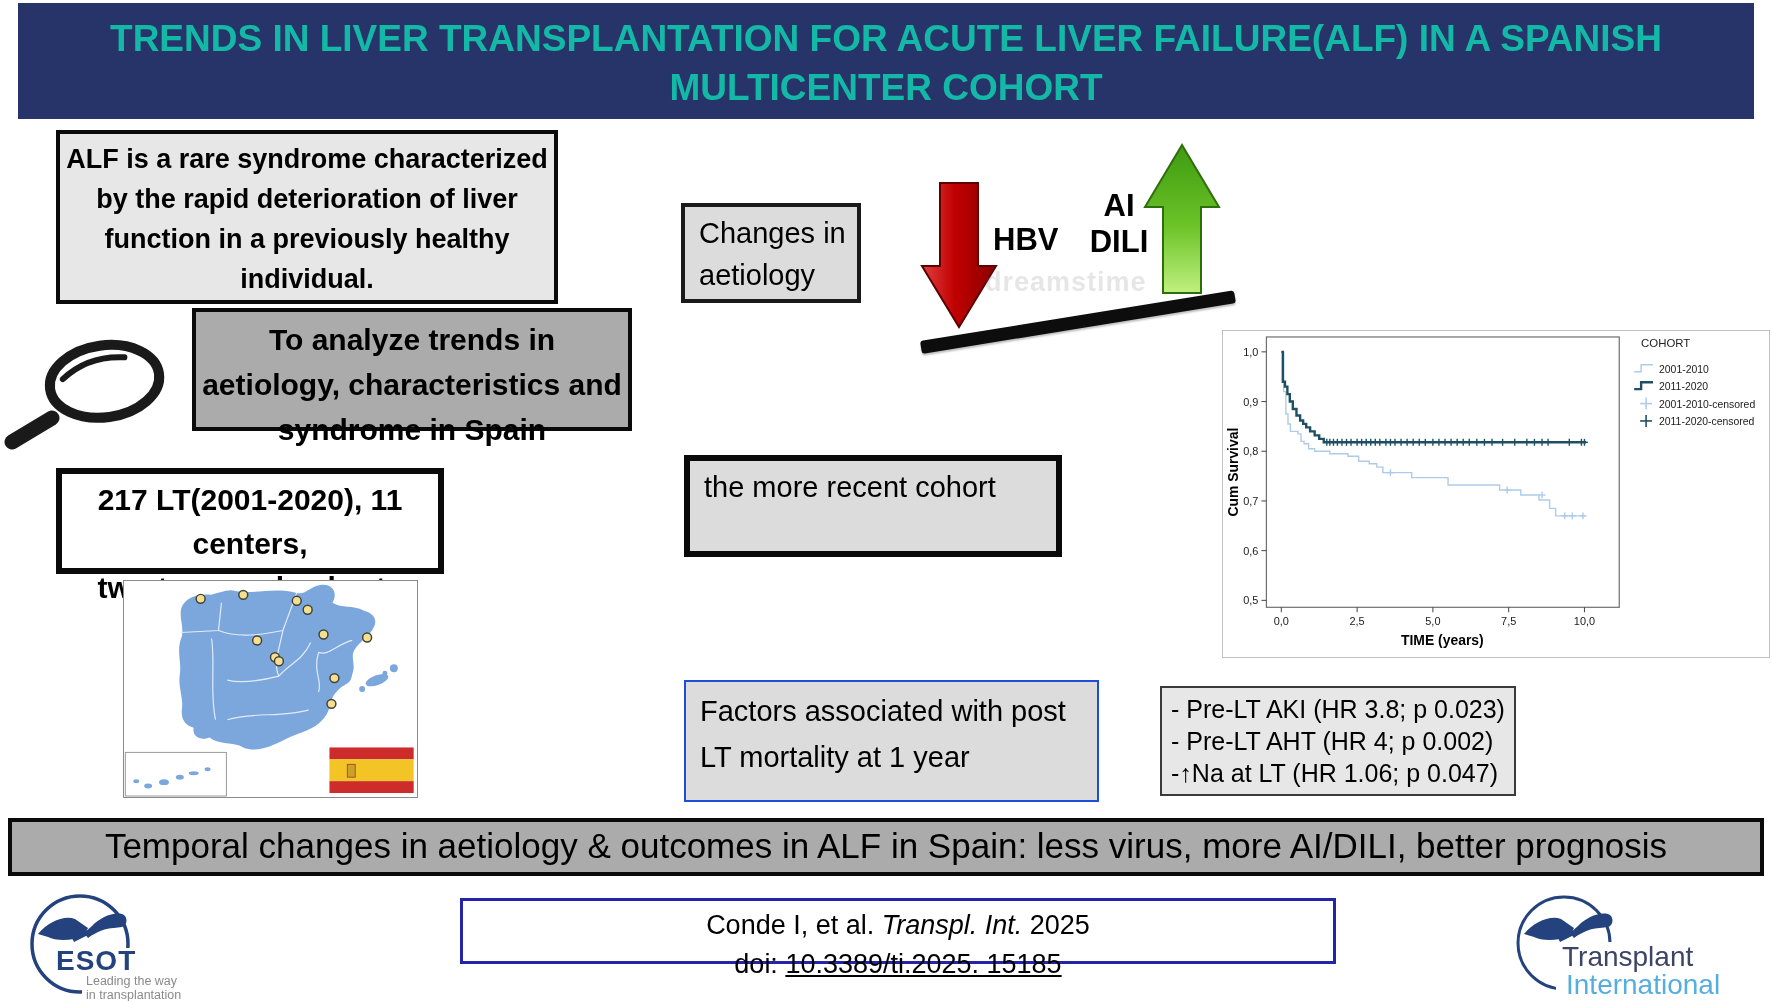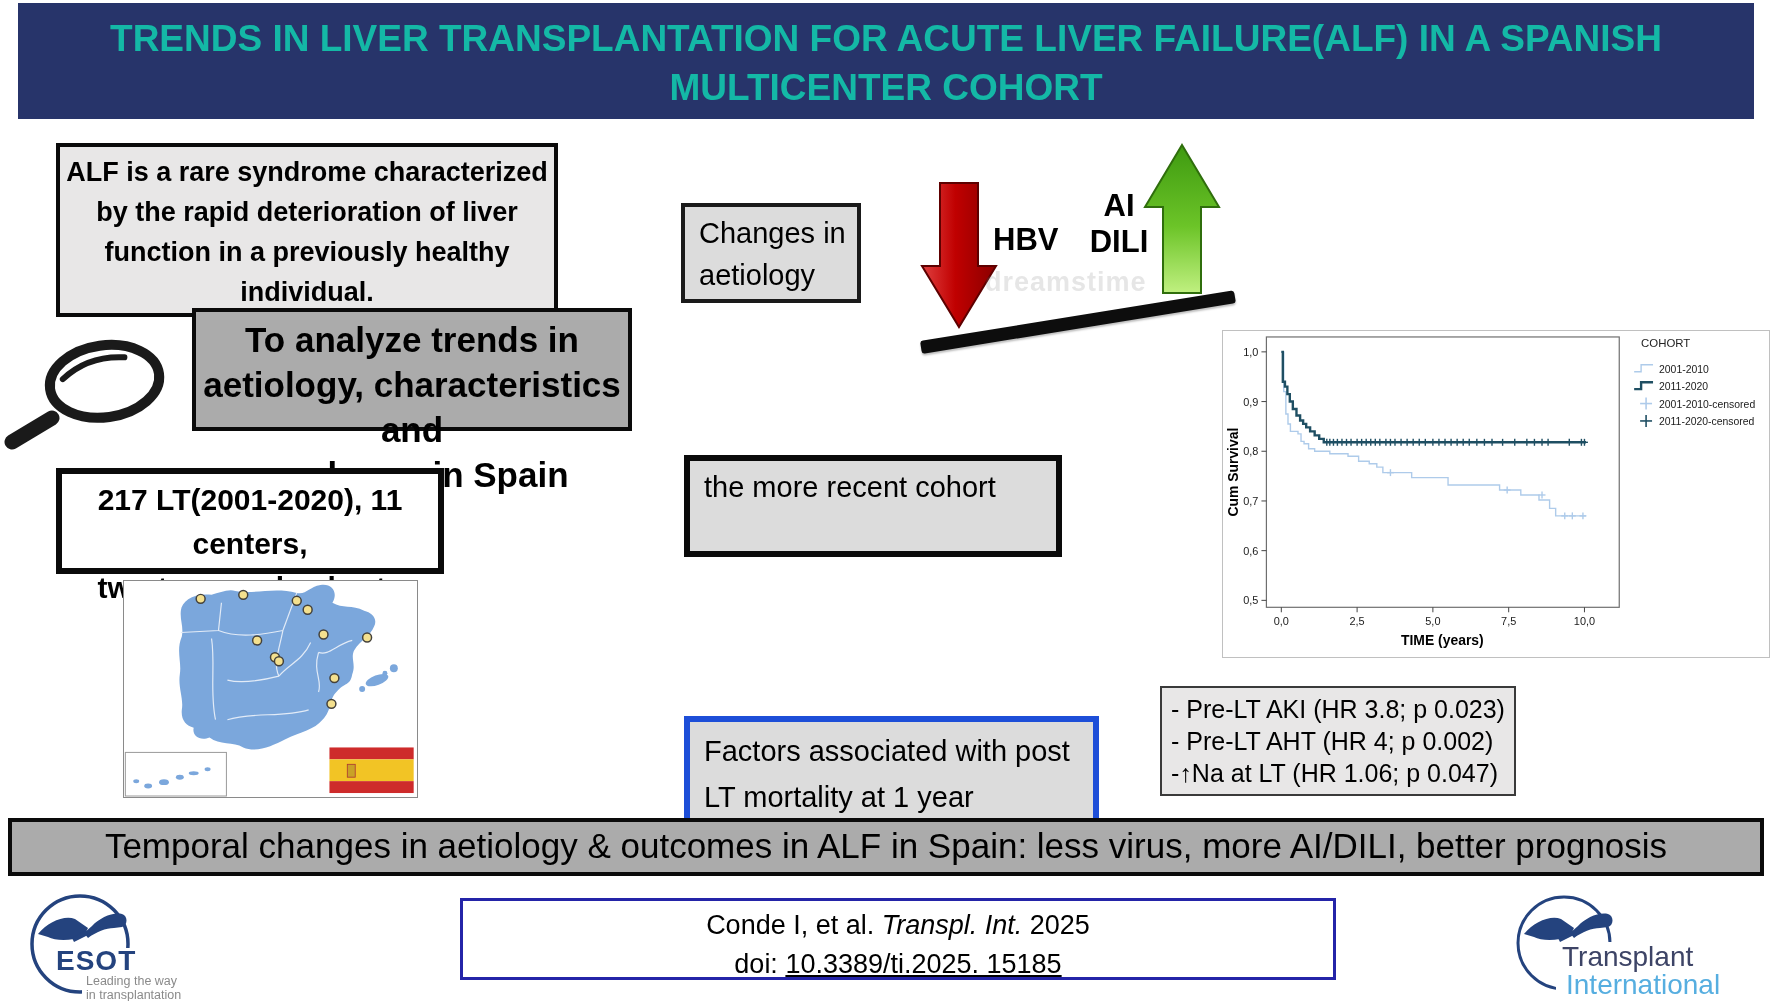--- a/index.html
+++ b/index.html
@@ -7,25 +7,25 @@
     width:1772px;height:1001px;position:relative;background:#ffffff;
     font-family:"Liberation Sans",sans-serif;color:#000;overflow:hidden;
   }
   .abs{position:absolute;box-sizing:border-box;}
   .header{
     left:18px;top:3px;width:1736px;height:116px;background:#27346A;color:#14b8a6;
     font-weight:bold;font-size:37px;line-height:49px;text-align:center;padding-top:11px;
   }
   .defbox{
     left:56px;top:130px;width:502px;height:174px;background:#E8E7E7;border:4px solid #0a0a0a;
-    font-weight:bold;font-size:27px;line-height:40px;text-align:center;padding-top:5px;margin-top:13px;
+    font-weight:bold;font-size:27px;line-height:40px;text-align:center;padding-top:5px;
   }
   .objbox{
     left:192px;top:308px;width:440px;height:123px;background:#ABABAB;border:4px solid #0a0a0a;
-    font-weight:bold;font-size:35px;line-height:45px;text-align:center;padding-top:5px;
+    font-weight:bold;font-size:30px;line-height:45px;text-align:center;padding-top:5px;
   }
   .cohbox{
     left:56px;top:468px;width:388px;height:106px;background:#ffffff;border:6px solid #0a0a0a;
     font-weight:bold;font-size:30px;line-height:44px;text-align:center;padding:4px 14px;
   }
   .mappanel{left:123px;top:580px;width:295px;height:218px;border:1px solid #8a8a8a;background:#fff;}
   .chgbox{
     left:681px;top:203px;width:180px;height:100px;background:#DCDCDC;border:4px solid #1a1a1a;
     font-size:29px;line-height:42px;padding:5px 0 0 14px;
   }
@@ -35,33 +35,33 @@
     left:921px;top:341px;width:318px;height:13px;background:#0d0d0d;border-radius:3px;
     transform:rotate(-9.2deg);transform-origin:left center;box-shadow:0 2px 2px rgba(0,0,0,.25);
   }
   .wmark{left:985px;top:240px;font-size:27px;color:rgba(128,128,128,0.20);font-weight:bold;letter-spacing:1px;margin-top:27px;}
   .outbox{
     left:684px;top:455px;width:378px;height:102px;background:#DCDCDC;border:6px solid #0a0a0a;
     font-size:29px;line-height:42px;padding:5px 0 0 14px;
   }
   .chartpanel{left:1222px;top:330px;width:548px;height:328px;border:1px solid #c0c0c0;background:#fff;}
   .factbox{
-    left:684px;top:680px;width:415px;height:122px;background:#DCDCDC;border:6px solid #1d4ed8;
-    font-size:29px;line-height:46px;padding:6px 0 0 14px;margin-top:36px;
+    left:684px;top:680px;width:415px;height:122px;background:#DCDCDC;border:2px solid #1d4ed8;
+    font-size:29px;line-height:46px;padding:6px 0 0 14px;
   }
   .flist{
     left:1160px;top:686px;width:356px;height:110px;background:#E8E7E7;border:2px solid #3a3a3a;
     font-size:25px;line-height:32px;padding:5px 0 0 9px;
   }
   .banner{
     left:8px;top:818px;width:1756px;height:58px;background:#ABABAB;border:4px solid #0a0a0a;
     font-size:35px;line-height:48px;text-align:center;
   }
   .citebox{
-    left:460px;top:898px;width:876px;height:82px;background:#fff;border:3px solid #2424A8;
+    left:460px;top:898px;width:876px;height:66px;background:#fff;border:3px solid #2424A8;
     font-size:27px;line-height:39px;text-align:center;padding-top:5px;
   }
   .citebox .doi{text-decoration:underline;}
   .citebox .ital{font-style:italic;}
   svg text{font-family:"Liberation Sans",sans-serif;}
 </style>
 </head>
 <body>
 
 <div class="abs header">

